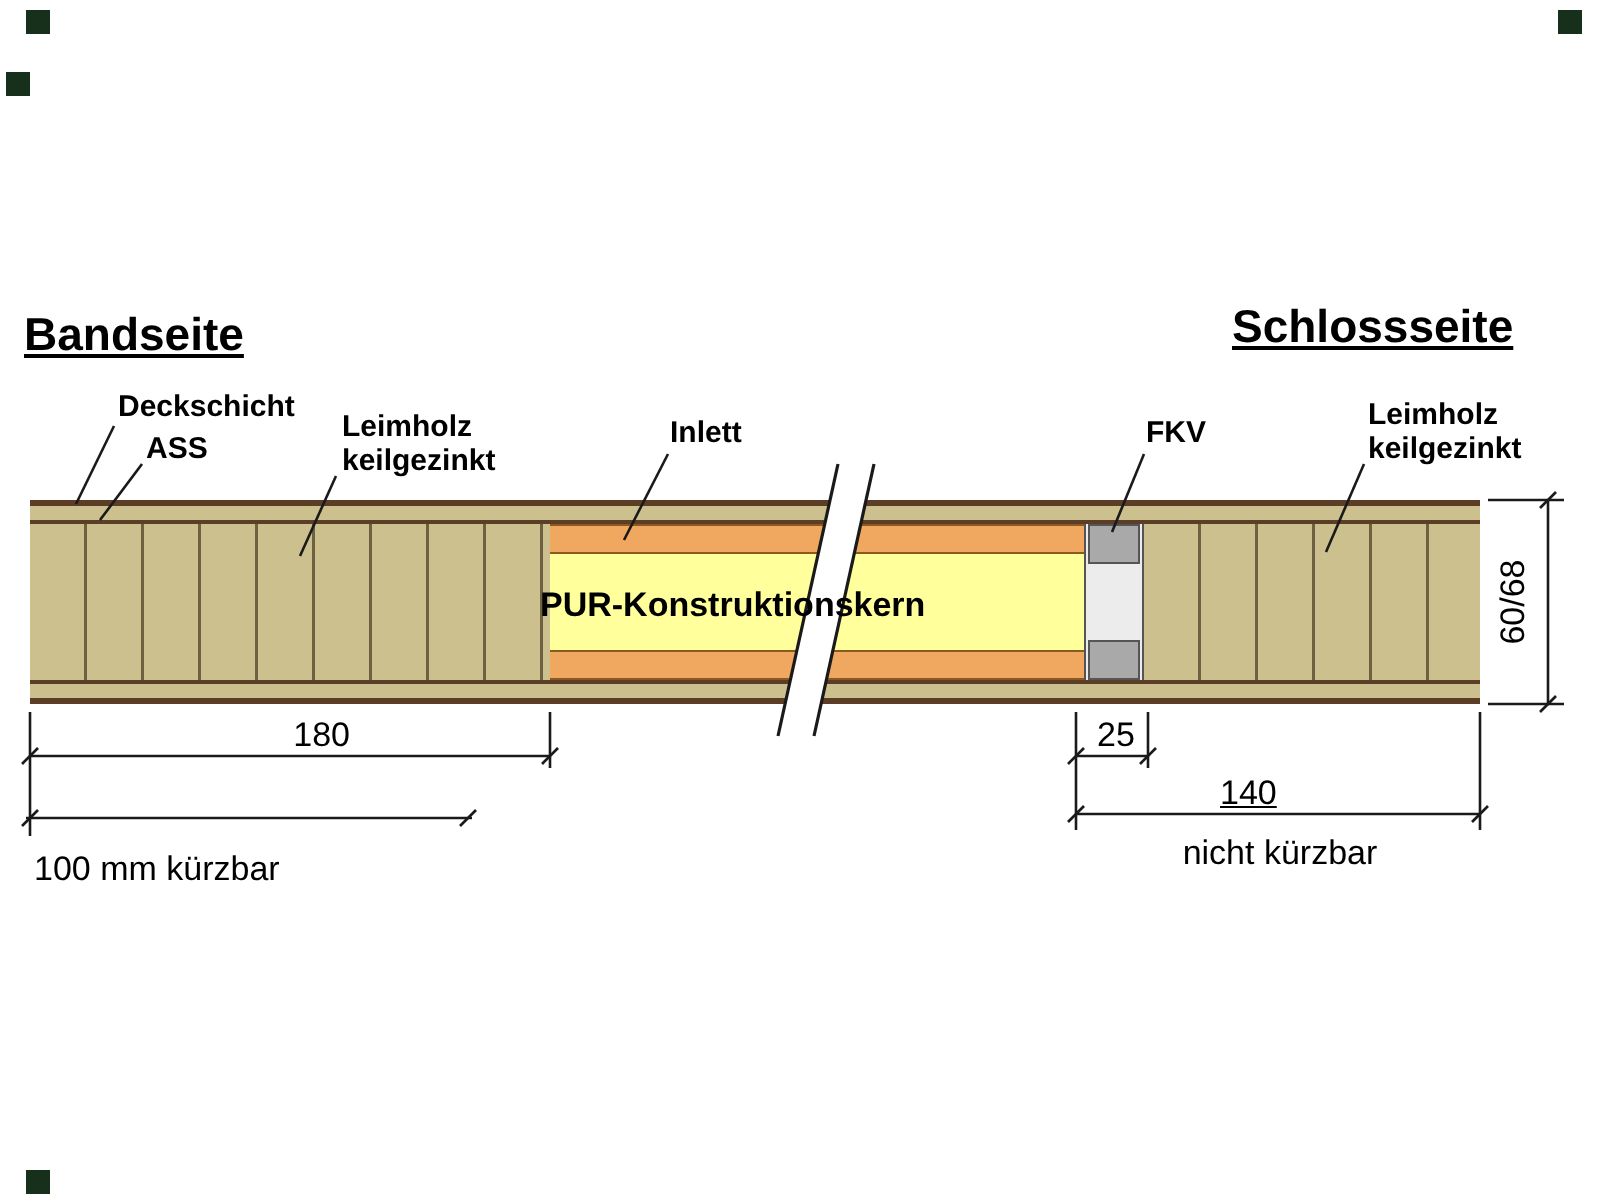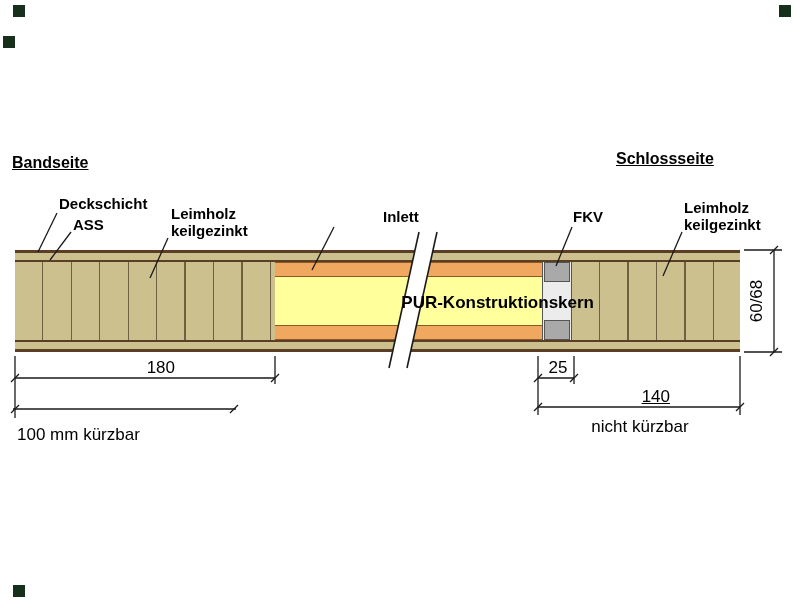--- a/index.html
+++ b/index.html
@@ -46,24 +46,24 @@
   .fkv-block.top{top:0;}
   .fkv-block.bottom{bottom:0;}
 
   
   svg.lines{position:absolute;left:0;top:0;z-index:5;}
   svg.lines line, svg.lines polyline{stroke:#1a1a1a;stroke-width:1.3;fill:none;}
   svg.lines .brk{stroke-width:1.6;}
 
   
   .txt{position:absolute;z-index:8;white-space:nowrap;}
-  .title{font-size:16px;font-weight:bold;text-decoration:underline;}
+  .title{font-size:23px;font-weight:bold;text-decoration:underline;}
   .lbl{font-size:15px;font-weight:bold;line-height:17px;}
   .dim{font-size:17px;}
-  .core-label{font-size:17px;font-weight:bold;text-align:right;padding-left:48px;}
+  .core-label{font-size:17px;font-weight:bold;text-align:left;}
   .rot{transform:rotate(-90deg);transform-origin:center;text-align:center;}
 </style>
 </head>
 <body>
 
 <div class="marker" style="left:13px;top:5px;"></div>
 <div class="marker" style="left:779px;top:5px;"></div>
 <div class="marker" style="left:3px;top:36px;"></div>
 <div class="marker" style="left:13px;top:585px;"></div>
 
@@ -144,27 +144,27 @@
 
 <div class="txt title abs" style="left:12px;top:154px;">Bandseite</div>
 <div class="txt title abs" style="left:616px;top:150px;">Schlossseite</div>
 
 <div class="txt lbl" style="left:59px;top:195px;">Deckschicht</div>
 <div class="txt lbl" style="left:73px;top:216px;text-align:center;">ASS</div>
 <div class="txt lbl" style="left:171px;top:205px;">
   <span>Leimholz</span><br>
   <span>keilgezinkt</span>
 </div>
-<div class="txt lbl" style="left:335px;top:208px;margin-left:48px;">Inlett</div>
+<div class="txt lbl" style="left:335px;top:208px;">Inlett</div>
 <div class="txt lbl" style="left:573px;top:208px;text-align:center;">FKV</div>
 <div class="txt lbl" style="left:684px;top:199px;">
   <span>Leimholz</span><br>
   <span>keilgezinkt</span>
 </div>
 
 <div class="txt core-label" style="left:270px;top:293px;width:276px;">PUR-Konstruktionskern</div>
 
 <div class="txt dim" style="left:115px;top:358px;width:60px;text-align:right;">180</div>
 <div class="txt dim" style="left:17px;top:425px;">100 mm kürzbar</div>
 <div class="txt dim" style="left:540px;top:358px;width:36px;text-align:center;">25</div>
-<div class="txt dim" style="left:610px;top:387px;width:60px;text-align:right;text-decoration:underline;">140</div>
+<div class="txt dim" style="left:610px;top:387px;width:60px;text-align:left;text-decoration:underline;">140</div>
 <div class="txt dim" style="left:570px;top:417px;width:140px;text-align:center;">nicht kürzbar</div>
 <div class="txt dim rot" style="left:727px;top:291px;width:60px;height:20px;">60/68</div>
 
 </body></html>

